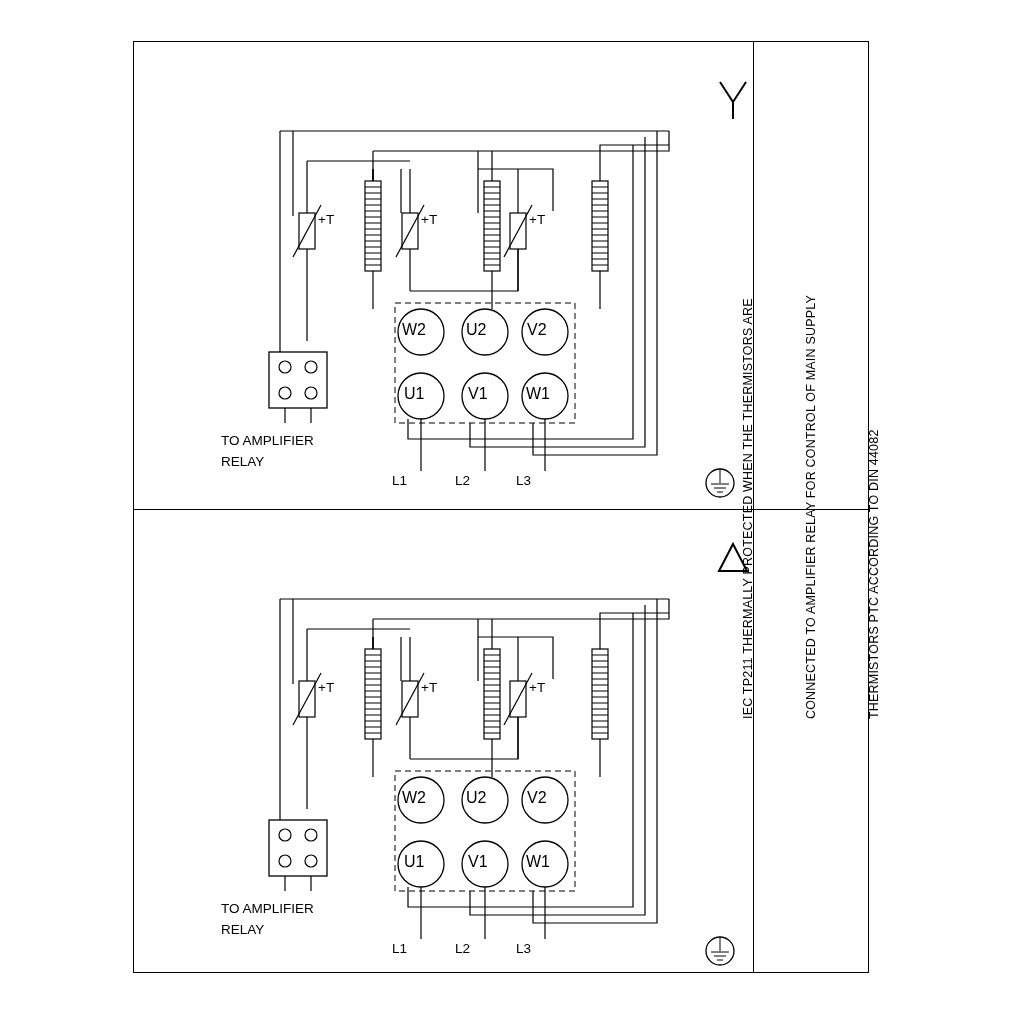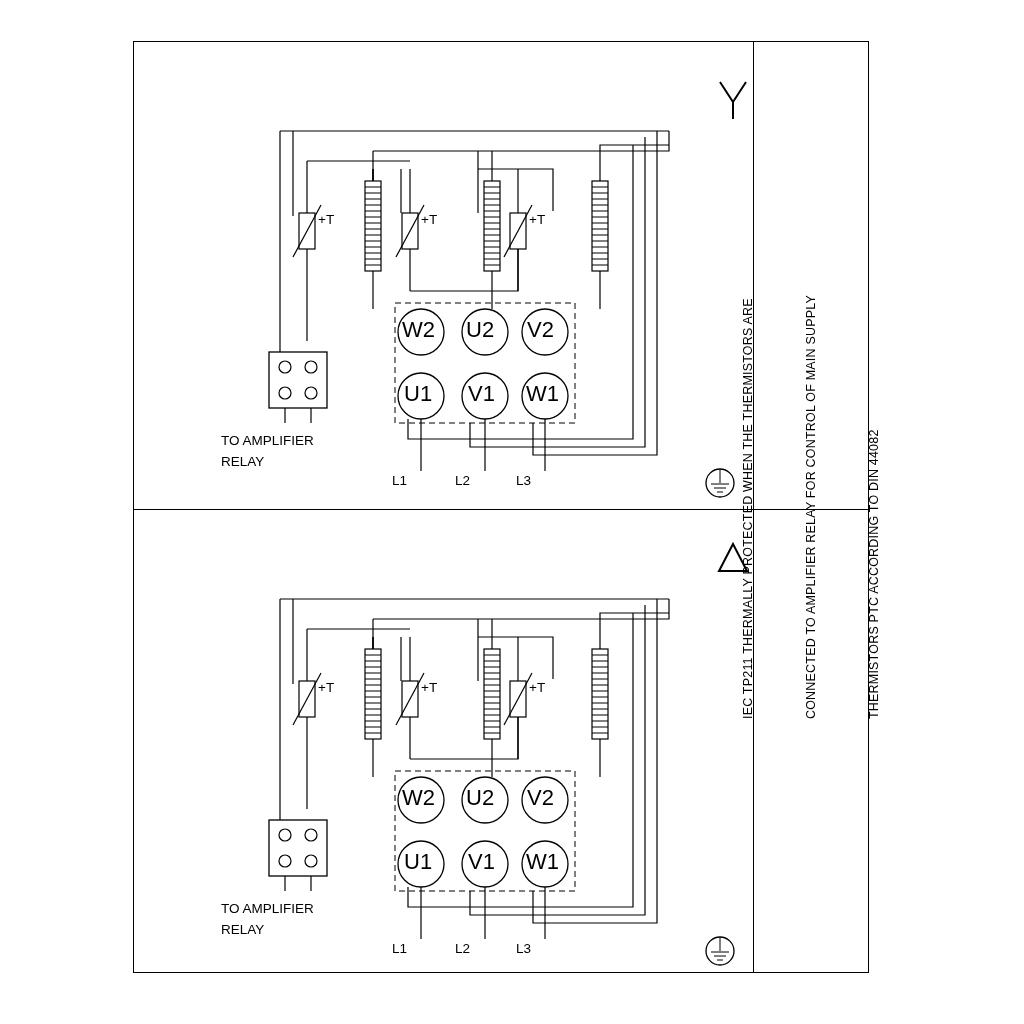--- a/index.html
+++ b/index.html
@@ -81,21 +81,21 @@
   }
   .diagram.top { top: 41px; }
   .diagram.bottom { top: 509px; }
 
   .lbl {
     position: absolute;
     font-size: 13.5px;
     line-height: 16px;
     white-space: pre;
   }
-  .lbl.big { font-size: 22px; }
+  .lbl.big { font-size: 16px; }
 
   svg.art {
     position: absolute;
     left: 0; top: 0;
     width: 620px;
     height: 468px;
     overflow: visible;
   }
   .wire { stroke: #000; stroke-width: 1.2; fill: none; }
   .thin { stroke: #000; stroke-width: 1; fill: none; }

